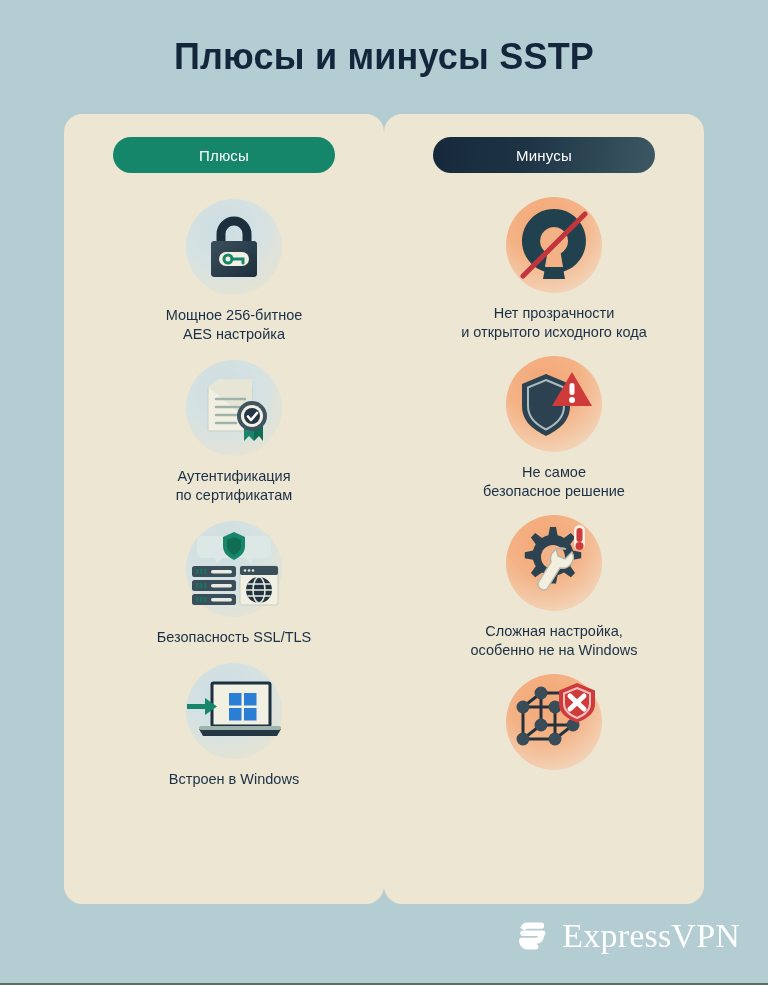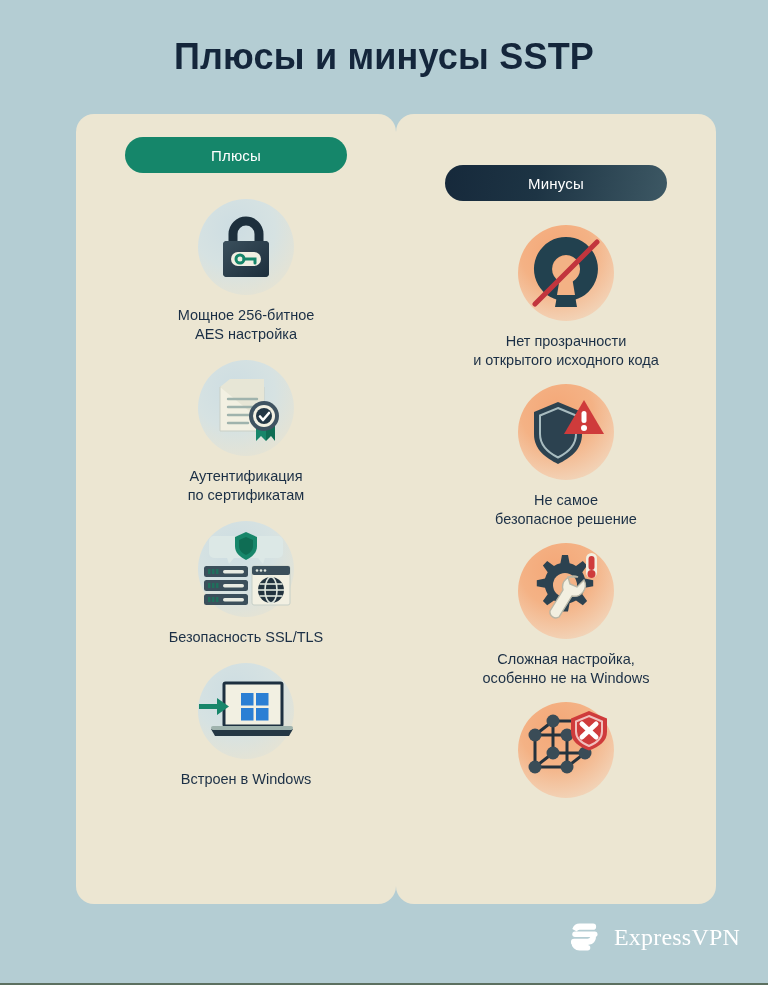--- a/index.html
+++ b/index.html
@@ -16,39 +16,39 @@
   .page-title{
     position:absolute;top:36px;left:0;width:768px;
     text-align:center;
     font-size:36px;font-weight:bold;letter-spacing:.2px;
     color:#14263b;
   }
 
   .columns{
     position:absolute;top:114px;left:52px;
     width:664px;height:790px;
-    display:flex;justify-content:flex-end;
+    display:flex;justify-content:center;
   }
   .card{
     width:320px;height:790px;
     background:#ece6d2;
     border-radius:18px;
     box-sizing:border-box;
     padding-top:23px;
     display:flex;flex-direction:column;align-items:center;
   }
 
   .pill{
     width:222px;height:36px;border-radius:18px;
     display:flex;align-items:center;justify-content:center;
     color:#ffffff;font-size:15px;font-weight:normal;
     letter-spacing:.2px;
   }
   .pill-pros{background:#15866a;}
-  .pill-cons{background:linear-gradient(100deg,#16293b 0%,#1d3444 42%,#3d5864 100%);margin-top:28px;}
+  .pill-cons{background:linear-gradient(100deg,#16293b 0%,#1d3444 42%,#3d5864 100%);}
 
   .items{
     margin-top:10px;width:100%;
     display:flex;flex-direction:column;align-items:center;
   }
   .item{
     width:100%;
     display:flex;flex-direction:column;align-items:center;margin-left:20px;
   }
   .item-pros{margin-top:16px;}
@@ -76,21 +76,21 @@
     max-width:300px;
   }
 
   .brand{
     position:absolute;right:28px;bottom:30px;
     display:flex;align-items:center;gap:12px;
   }
   .brand-mark{width:36px;height:36px;}
   .brand-name{
     font-family:"Liberation Serif","DejaVu Serif",serif;
-    color:#ffffff;font-size:24px;letter-spacing:.2px;
+    color:#ffffff;font-size:34px;letter-spacing:.2px;
   }
   .bottom-rule{
     position:absolute;left:0;bottom:0;width:768px;height:2px;
     background:#5c7060;
   }
 </style>
 </head>
 <body>
 
 <div class="page">

